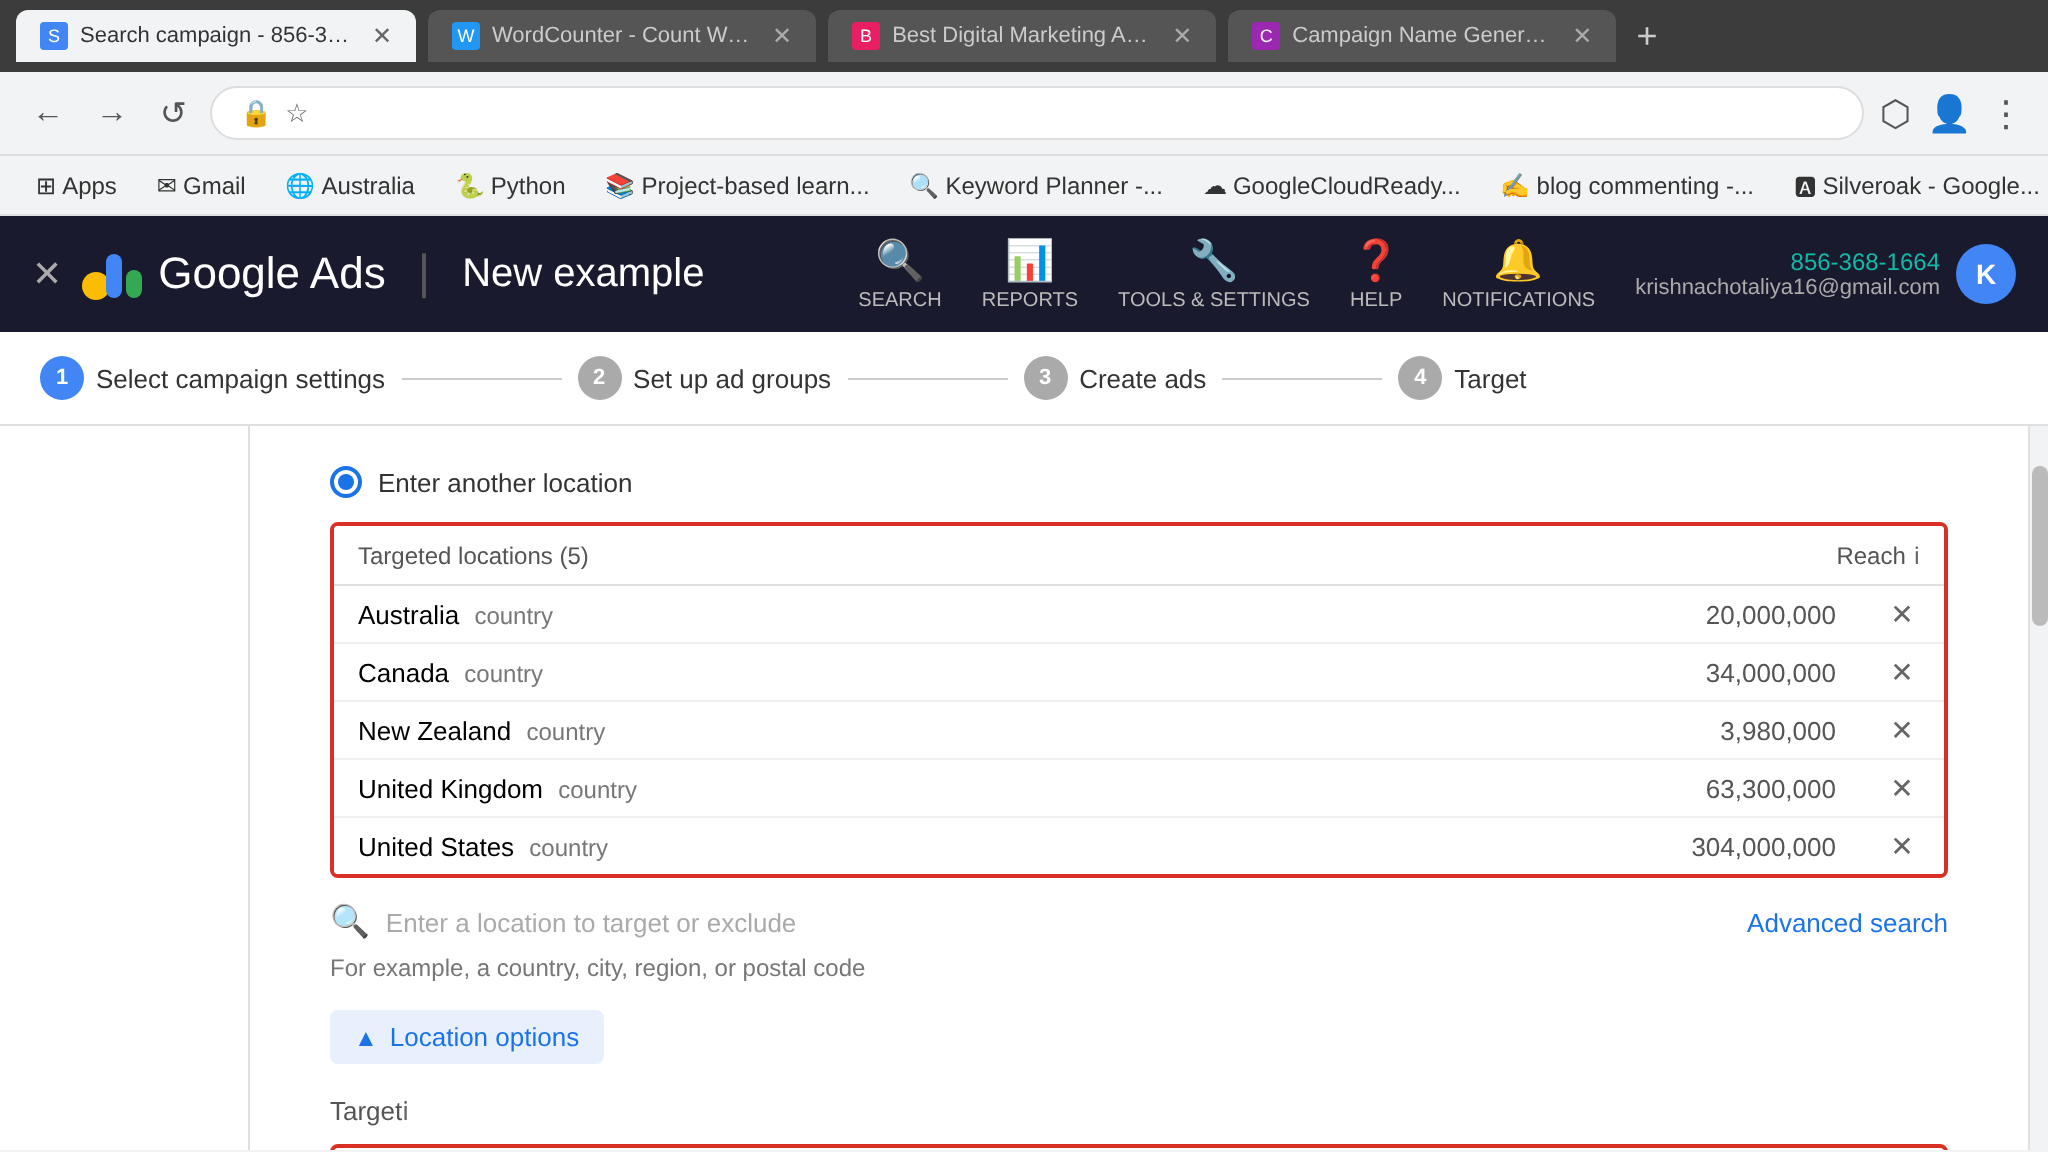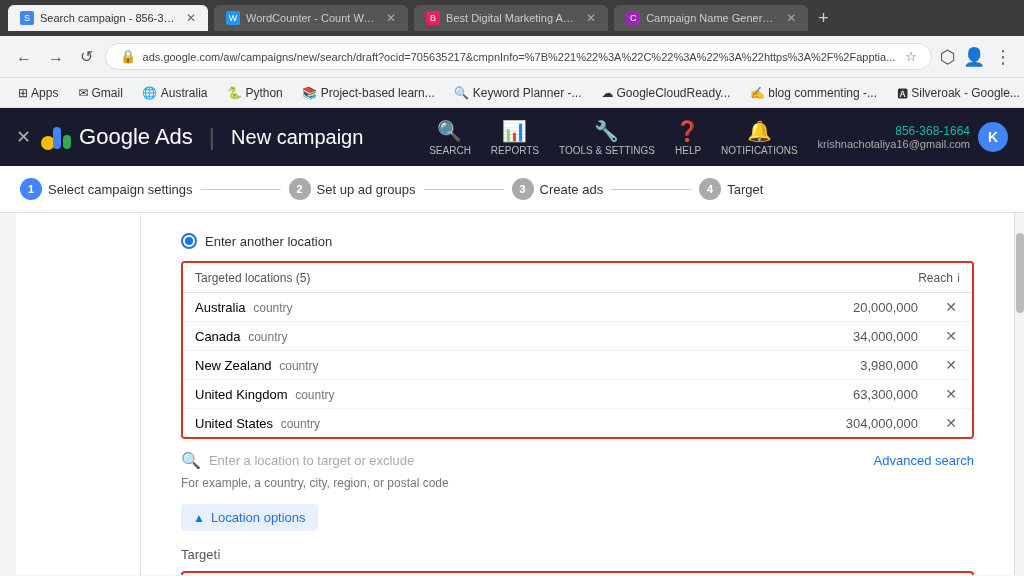--- a/index.html
+++ b/index.html
@@ -35,21 +35,21 @@
     .user-avatar { width: 30px; height: 30px; border-radius: 50%; background: #4285f4; color: #fff; display: flex; align-items: center; justify-content: center; font-size: 14px; font-weight: bold; }
 
     
     .campaign-steps { background: #fff; border-bottom: 1px solid #e0e0e0; padding: 12px 20px; display: flex; align-items: center; gap: 8px; }
     .step { display: flex; align-items: center; gap: 6px; }
     .step-circle { width: 22px; height: 22px; border-radius: 50%; background: #4285f4; color: #fff; font-size: 11px; display: flex; align-items: center; justify-content: center; font-weight: bold; }
     .step-label { font-size: 13px; color: #333; }
     .step-connector { flex: 1; height: 1px; background: #ccc; max-width: 80px; }
 
     
-    .main-content { display: flex; height: calc(576px - 36px - 42px - 30px - 58px - 48px); overflow: hidden; padding-left: 16px; }
+    .main-content { display: flex; height: calc(576px - 36px - 42px - 30px - 58px - 48px); overflow: hidden; }
     .sidebar { width: 125px; background: #fff; border-right: 1px solid #e0e0e0; flex-shrink: 0; }
     .content-area { flex: 1; overflow-y: auto; padding: 20px 40px; background: #fff; }
     .scrollbar { width: 10px; background: #f1f3f4; flex-shrink: 0; border-left: 1px solid #e0e0e0; display: flex; flex-direction: column; }
     .scrollbar-thumb { width: 8px; height: 80px; background: #bbb; border-radius: 4px; margin: 20px auto; }
     .location-radio { display: flex; align-items: center; gap: 8px; margin-bottom: 10px; }
     .radio-blue { width: 16px; height: 16px; border-radius: 50%; border: 2px solid #1a73e8; display: flex; align-items: center; justify-content: center; flex-shrink: 0; }
     .radio-blue-inner { width: 8px; height: 8px; border-radius: 50%; background: #1a73e8; }
 
     
     .targeted-table { border: 2px solid #d93025; border-radius: 4px; padding: 0; width: 100%; margin-bottom: 12px; overflow: hidden; }
@@ -104,21 +104,20 @@
   </div>
   <span class="new-tab-btn">+</span>
 </div>
 
 <div class="browser-controls">
   <button class="nav-btn">←</button>
   <button class="nav-btn">→</button>
   <button class="nav-btn">↺</button>
   <div class="address-bar">
     <span style="color:#555;font-size:13px">🔒</span>
-    <span class="address-text">ads.google.com/aw/campaigns/new/search/draft?ocid=705635217&amp;cmpnInfo=%7B%221%22%3A%22C%22%3A%22%3A%22https%3A%2F%2Fapptia...</span>
     <span style="color:#666;font-size:13px">☆</span>
   </div>
   <span style="color:#555;font-size:18px;cursor:pointer">⬡</span>
   <span style="color:#555;font-size:18px;cursor:pointer">👤</span>
   <span style="color:#555;font-size:18px;cursor:pointer">⋮</span>
 </div>
 
 <div class="bookmarks-bar">
   <span class="bookmark-item">⊞ <span>Apps</span></span>
   <span class="bookmark-item">✉ <span>Gmail</span></span>
@@ -137,21 +136,21 @@
   <div class="ads-logo">
 
     <svg width="32" height="32" viewBox="0 0 32 32">
       <circle cx="9" cy="22" r="7" fill="#fbbc04"></circle>
       <rect x="14" y="6" width="8" height="22" rx="4" fill="#4285f4"></rect>
       <rect x="24" y="14" width="8" height="14" rx="4" fill="#34a853"></rect>
     </svg>
     <span class="ads-logo-text">Google Ads</span>
   </div>
   <span class="ads-divider">|</span>
-  <span class="ads-campaign-title">New campaign</span>
+  <span class="ads-campaign-title">New example</span>
   <div class="ads-header-right">
     <div class="header-icon-group">
       <span class="header-icon">🔍</span>
       <span class="header-icon-label">SEARCH</span>
     </div>
     <div class="header-icon-group">
       <span class="header-icon">📊</span>
       <span class="header-icon-label">REPORTS</span>
     </div>
     <div class="header-icon-group">

